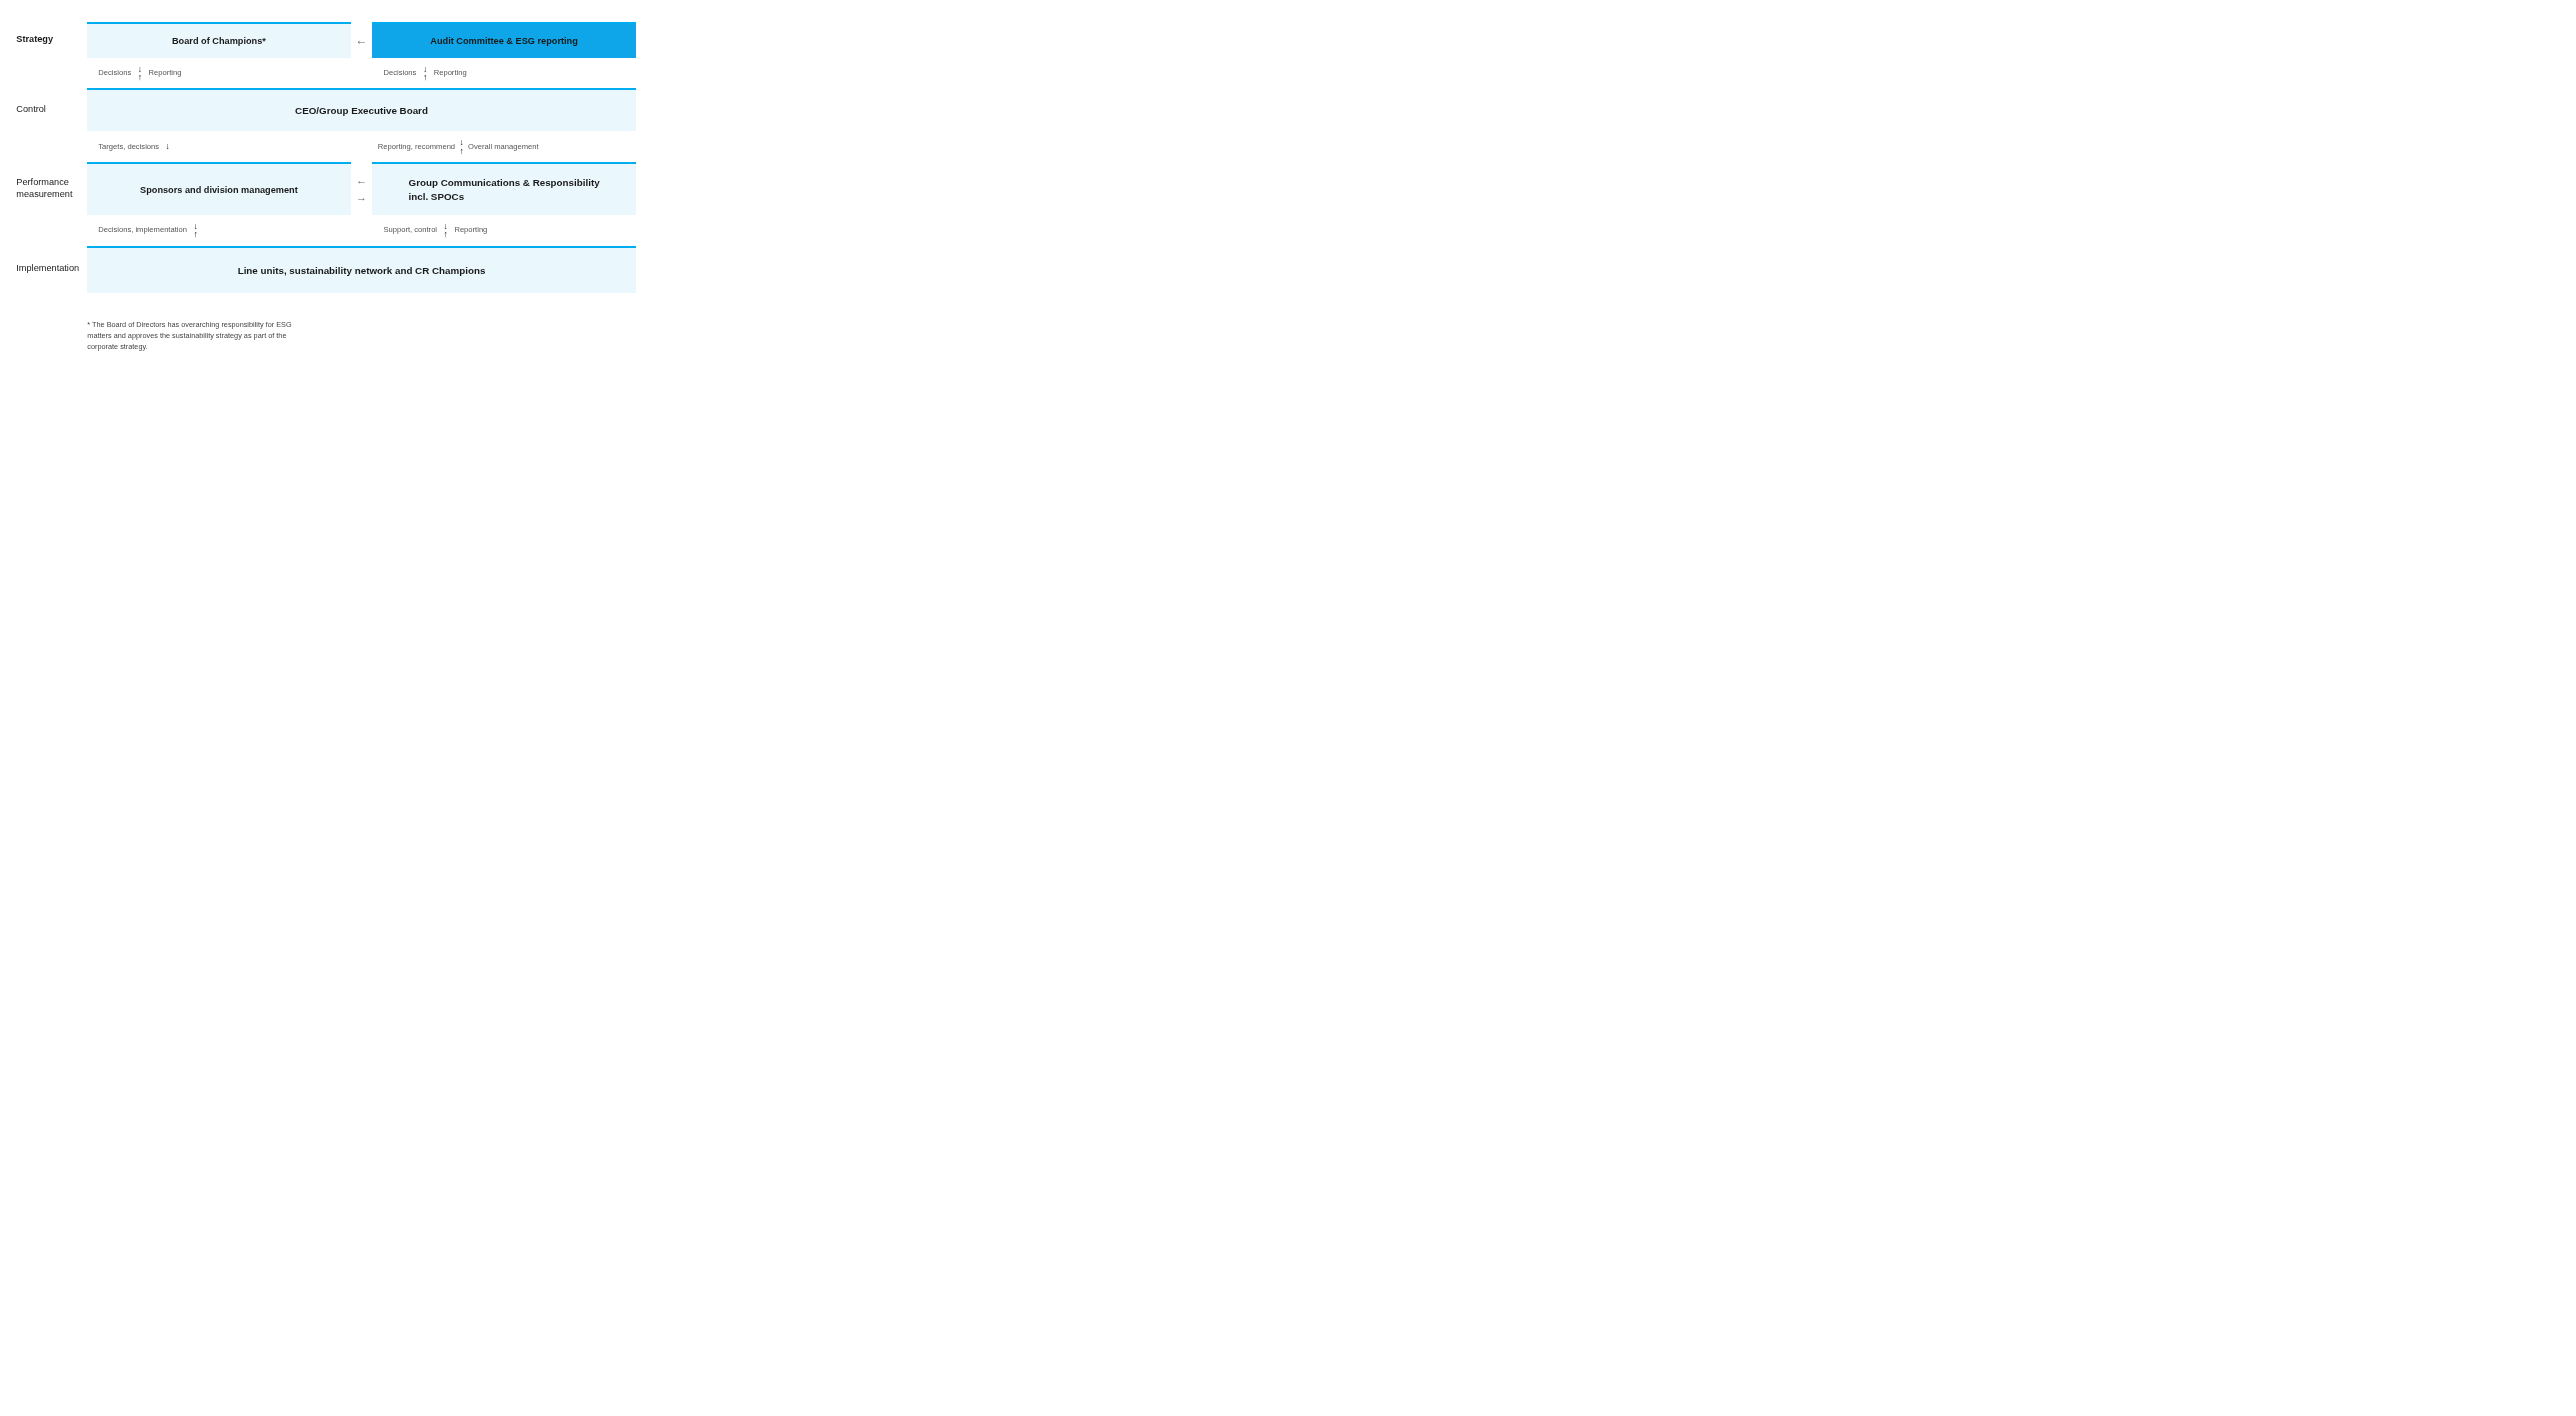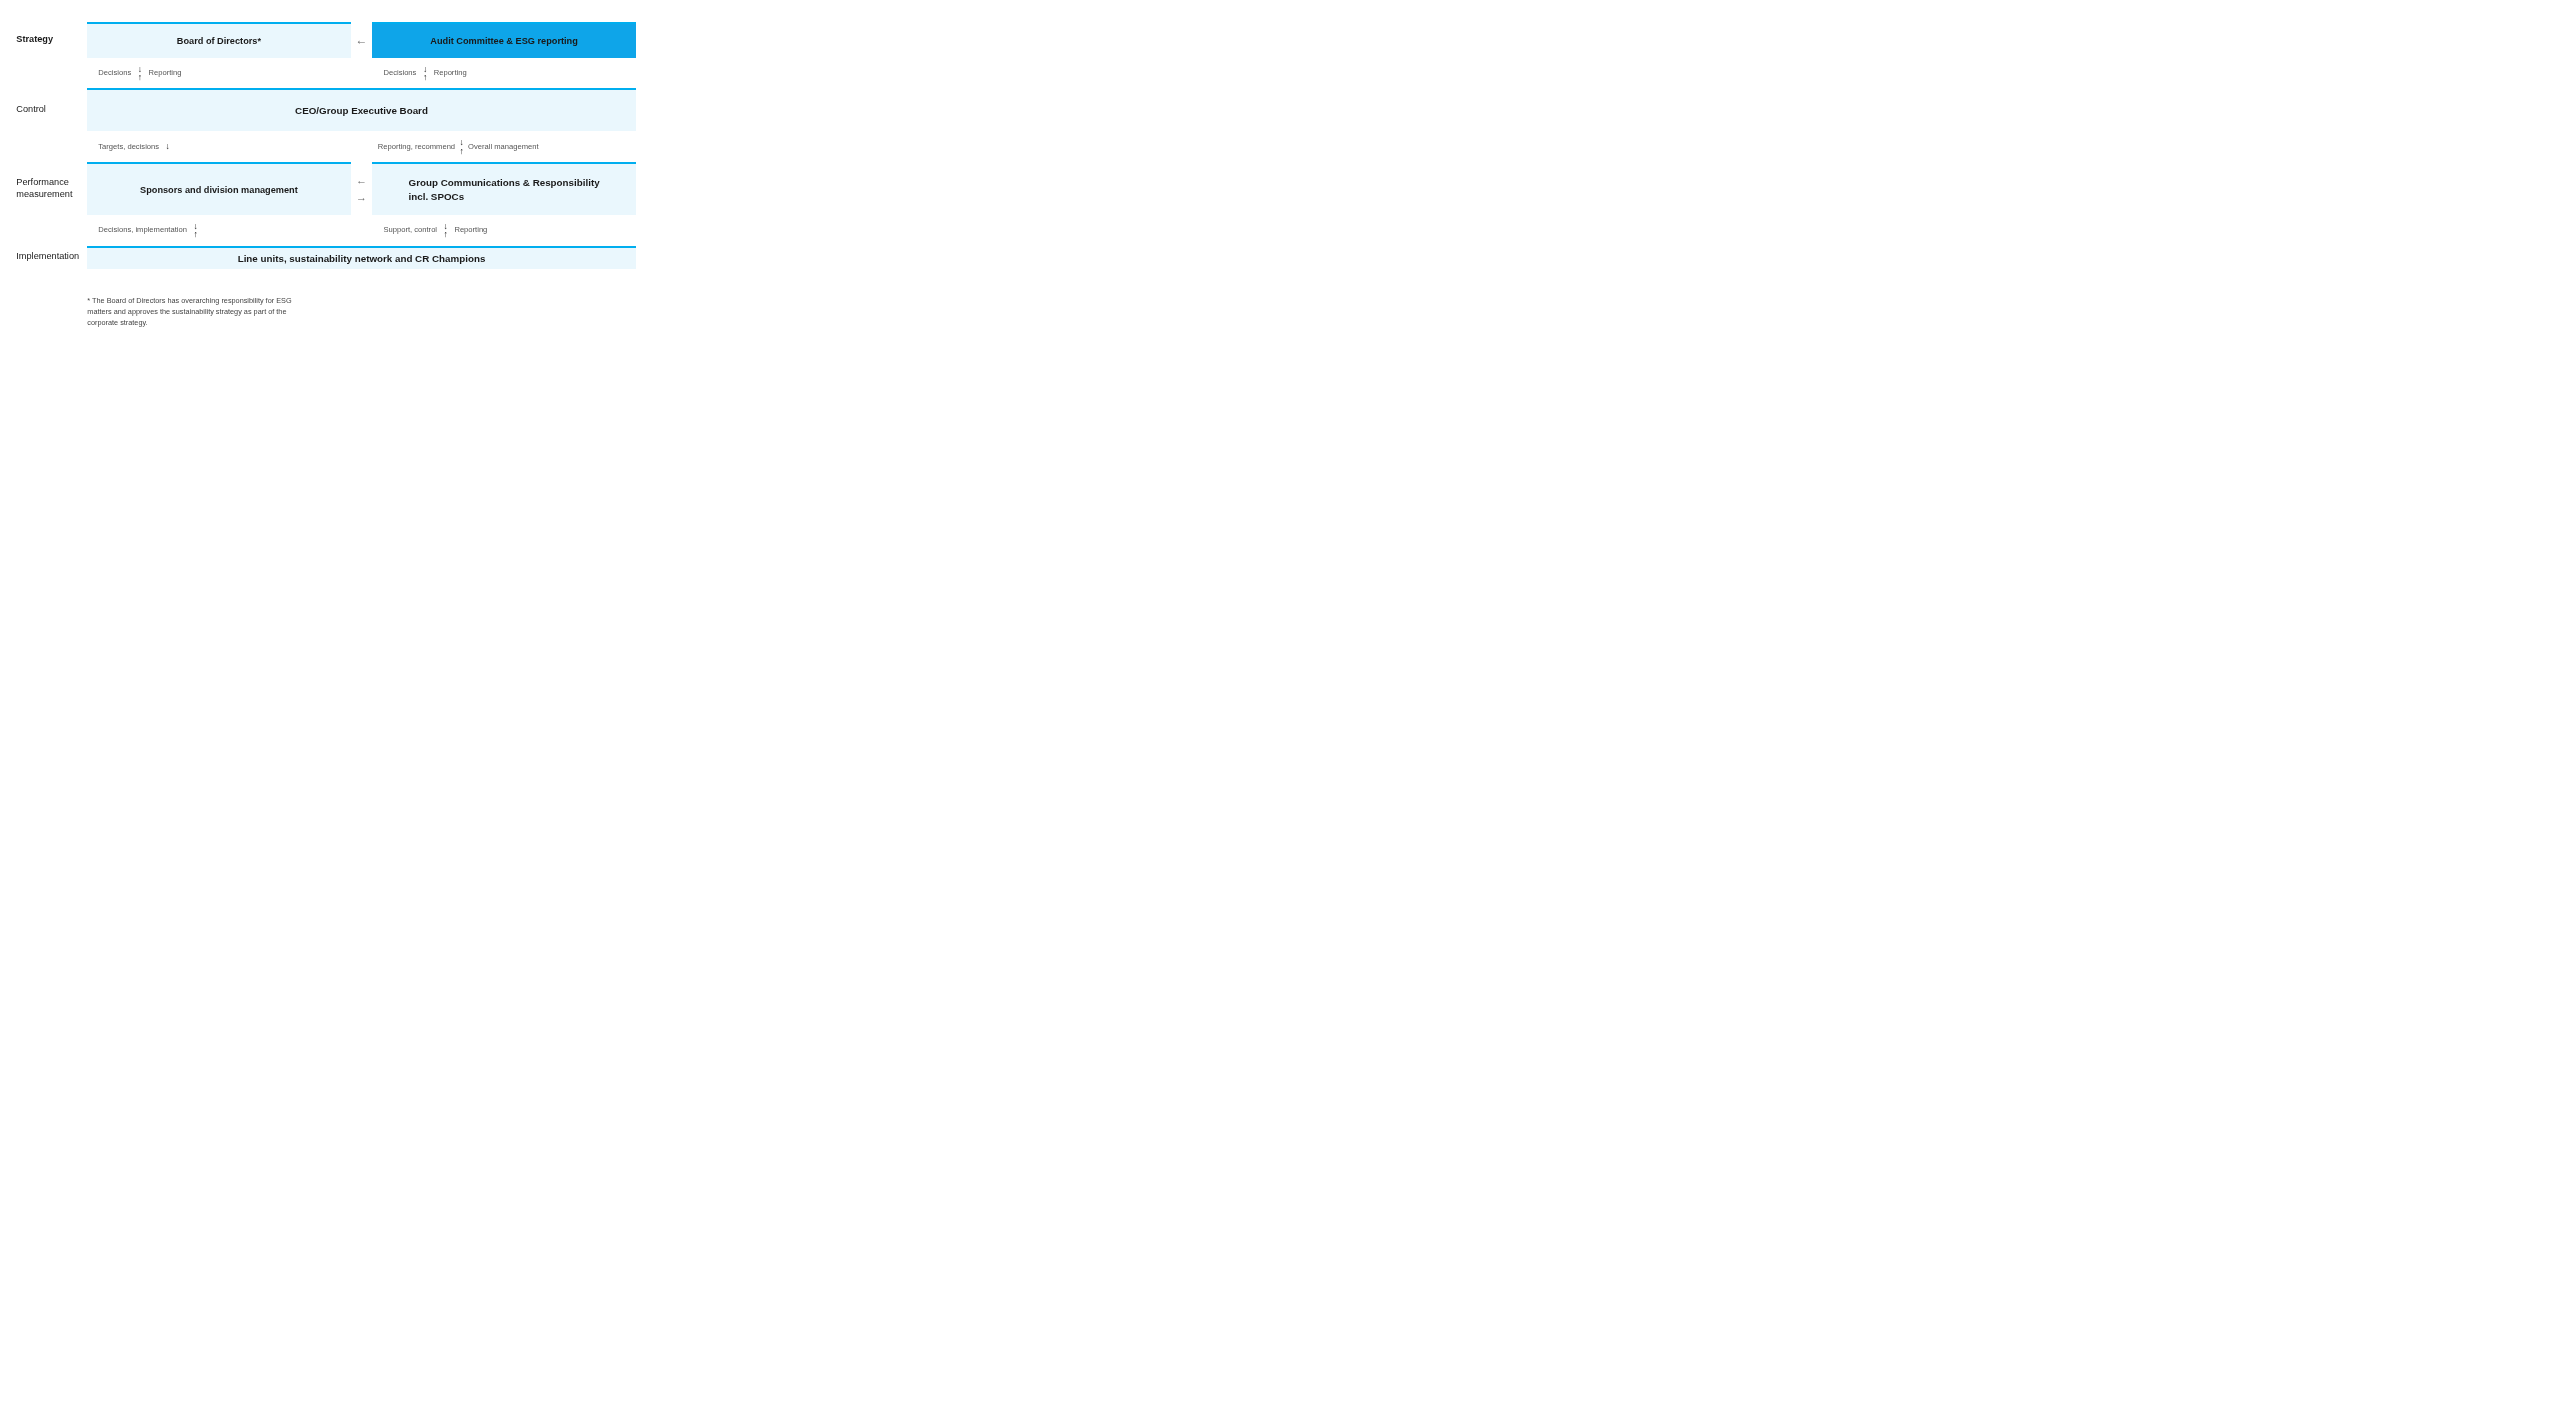--- a/index.html
+++ b/index.html
@@ -130,21 +130,21 @@
       line-height: 1.4;
     }
 
     
     .impl-box {
       border-top: 2.2px solid #00aeef;
       background: #eaf7fd;
       display: flex;
       align-items: center;
       justify-content: center;
-      padding: 5px 11px;
+      padding: 17px 11px;
       font-weight: bold;
       font-size: 9.8px;
       text-align: center;
       width: 100%;
     }
 
     
     .control-box {
       border-top: 2.2px solid #00aeef;
       background: #eaf7fd;
@@ -228,21 +228,21 @@
 
 <div class="main-layout">
 
   <div class="row">
     <div class="row-label">
       <span style="white-space: pre-line; font-weight: bold;">Strategy</span>
     </div>
     <div class="row-content">
       <div class="strategy-boxes">
         <div class="strategy-left">
-          <span>Board of Directors*</span>
+          <span>Board of Champions*</span>
         </div>
         <div class="strategy-arrow">
           <span style="font-size:12px; color:#666;">←</span>
         </div>
         <div class="strategy-right">
           <span>Audit Committee &amp; ESG reporting</span>
         </div>
       </div>
     </div>
   </div>

